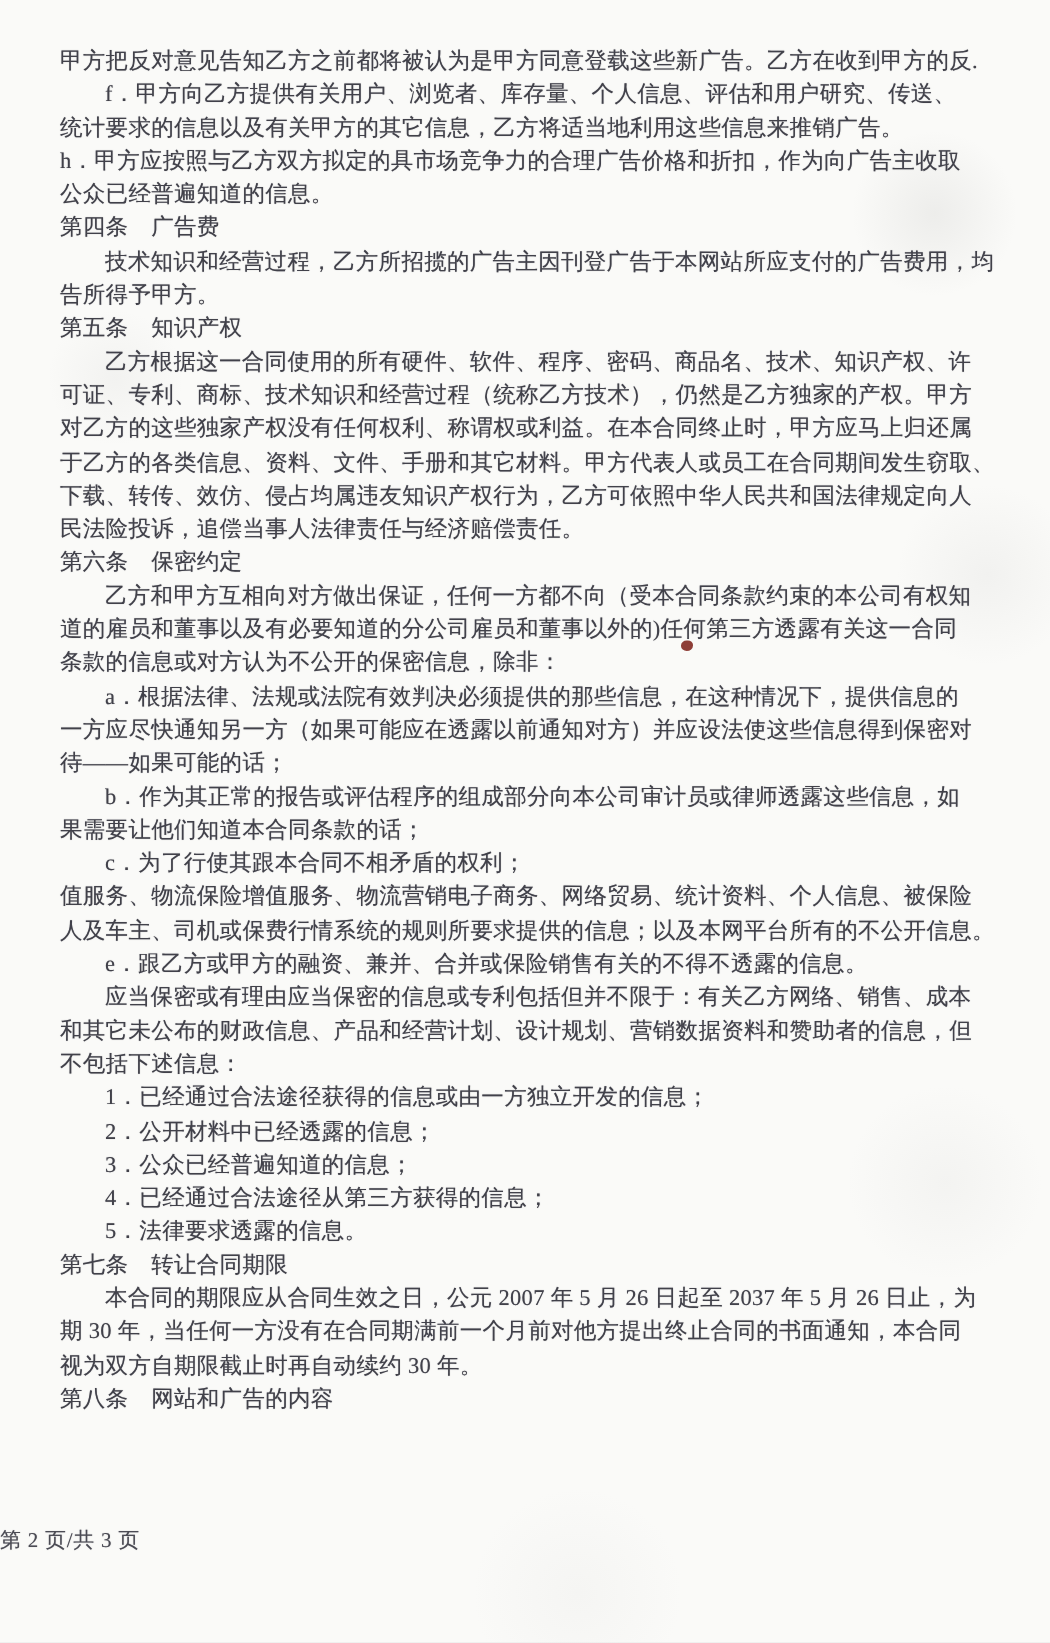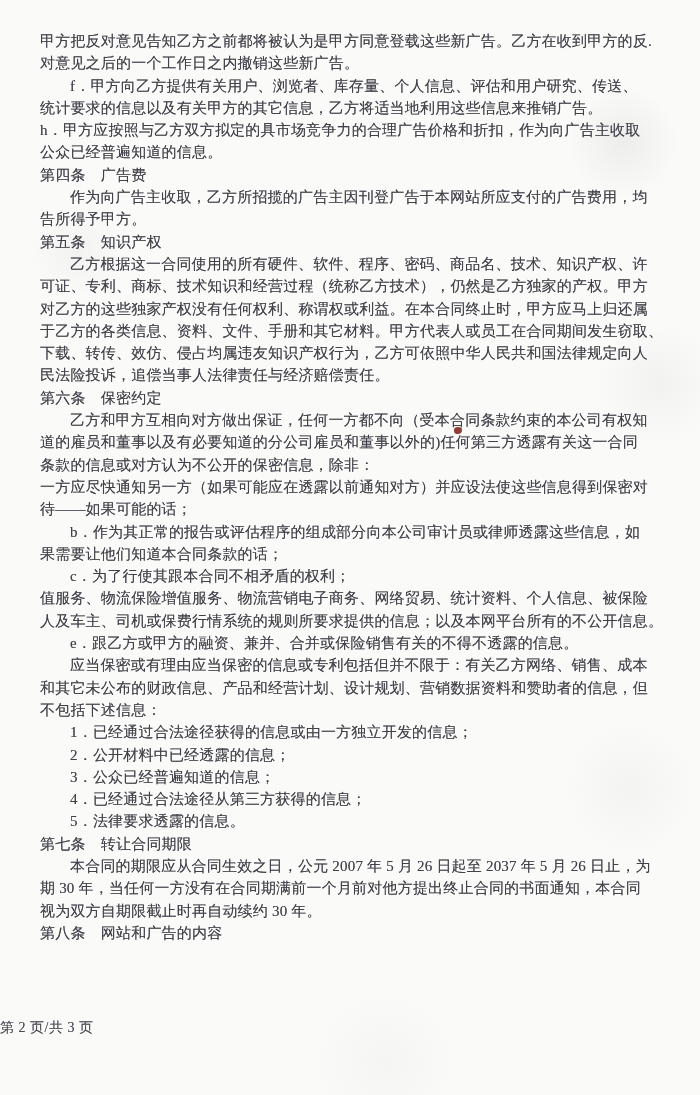--- a/index.html
+++ b/index.html
@@ -61,39 +61,39 @@
     opacity: 0.85;
     filter: blur(0.4px);
   }
 </style>
 </head>
 <body>
 
 <div class="scan-page" style="color: rgb(65, 65, 74);">
   <div class="text-block" id="lines">
       <div class="doc-line">甲方把反对意见告知乙方之前都将被认为是甲方同意登载这些新广告。乙方在收到甲方的反.</div>
-      <div class="doc-line">对意见之后的一个工作日之内撤销这些新广告。</div>
       <div class="doc-line indent-1">f．甲方向乙方提供有关用户、浏览者、库存量、个人信息、评估和用户研究、传送、</div>
       <div class="doc-line">统计要求的信息以及有关甲方的其它信息，乙方将适当地利用这些信息来推销广告。</div>
       <div class="doc-line">h．甲方应按照与乙方双方拟定的具市场竞争力的合理广告价格和折扣，作为向广告主收取</div>
       <div class="doc-line">公众已经普遍知道的信息。</div>
       <div class="doc-line">第四条　广告费</div>
-      <div class="doc-line indent-1">作为向广告主收取，乙方所招揽的广告主因刊登广告于本网站所应支付的广告费用，均</div>
+      <div class="doc-line indent-1">技术知识和经营过程，乙方所招揽的广告主因刊登广告于本网站所应支付的广告费用，均</div>
       <div class="doc-line">告所得予甲方。</div>
       <div class="doc-line">第五条　知识产权</div>
       <div class="doc-line indent-1">乙方根据这一合同使用的所有硬件、软件、程序、密码、商品名、技术、知识产权、许</div>
       <div class="doc-line">可证、专利、商标、技术知识和经营过程（统称乙方技术），仍然是乙方独家的产权。甲方</div>
       <div class="doc-line">对乙方的这些独家产权没有任何权利、称谓权或利益。在本合同终止时，甲方应马上归还属</div>
       <div class="doc-line">于乙方的各类信息、资料、文件、手册和其它材料。甲方代表人或员工在合同期间发生窃取、</div>
       <div class="doc-line">下载、转传、效仿、侵占均属违友知识产权行为，乙方可依照中华人民共和国法律规定向人</div>
       <div class="doc-line">民法险投诉，追偿当事人法律责任与经济赔偿责任。</div>
       <div class="doc-line">第六条　保密约定</div>
       <div class="doc-line indent-1">乙方和甲方互相向对方做出保证，任何一方都不向（受本合同条款约束的本公司有权知</div>
       <div class="doc-line">道的雇员和董事以及有必要知道的分公司雇员和董事以外的)任何第三方透露有关这一合同</div>
       <div class="doc-line">条款的信息或对方认为不公开的保密信息，除非：</div>
+      <div class="doc-line indent-1">a．根据法律、法规或法院有效判决必须提供的那些信息，在这种情况下，提供信息的</div>
       <div class="doc-line">一方应尽快通知另一方（如果可能应在透露以前通知对方）并应设法使这些信息得到保密对</div>
       <div class="doc-line">待——如果可能的话；</div>
       <div class="doc-line indent-1">b．作为其正常的报告或评估程序的组成部分向本公司审计员或律师透露这些信息，如</div>
       <div class="doc-line">果需要让他们知道本合同条款的话；</div>
       <div class="doc-line indent-1">c．为了行使其跟本合同不相矛盾的权利；</div>
       <div class="doc-line">值服务、物流保险增值服务、物流营销电子商务、网络贸易、统计资料、个人信息、被保险</div>
       <div class="doc-line">人及车主、司机或保费行情系统的规则所要求提供的信息；以及本网平台所有的不公开信息。</div>
       <div class="doc-line indent-1">e．跟乙方或甲方的融资、兼并、合并或保险销售有关的不得不透露的信息。</div>
       <div class="doc-line indent-1">应当保密或有理由应当保密的信息或专利包括但并不限于：有关乙方网络、销售、成本</div>
       <div class="doc-line">和其它未公布的财政信息、产品和经营计划、设计规划、营销数据资料和赞助者的信息，但</div>

